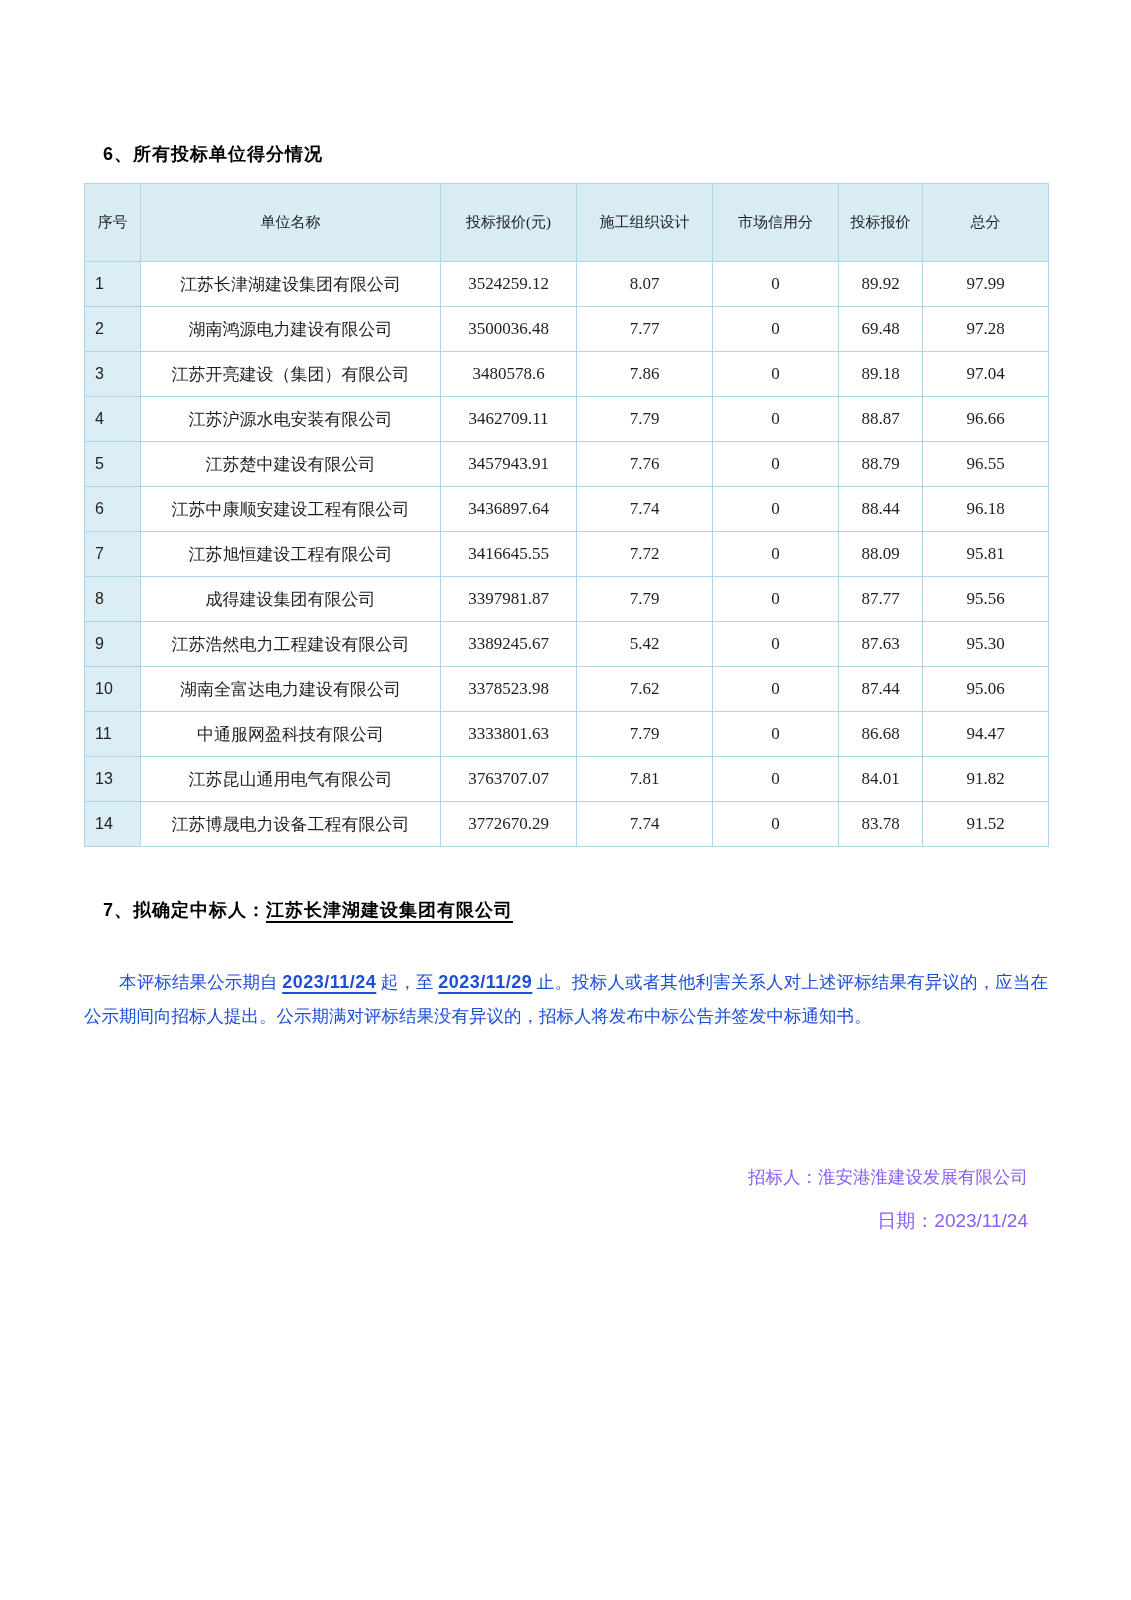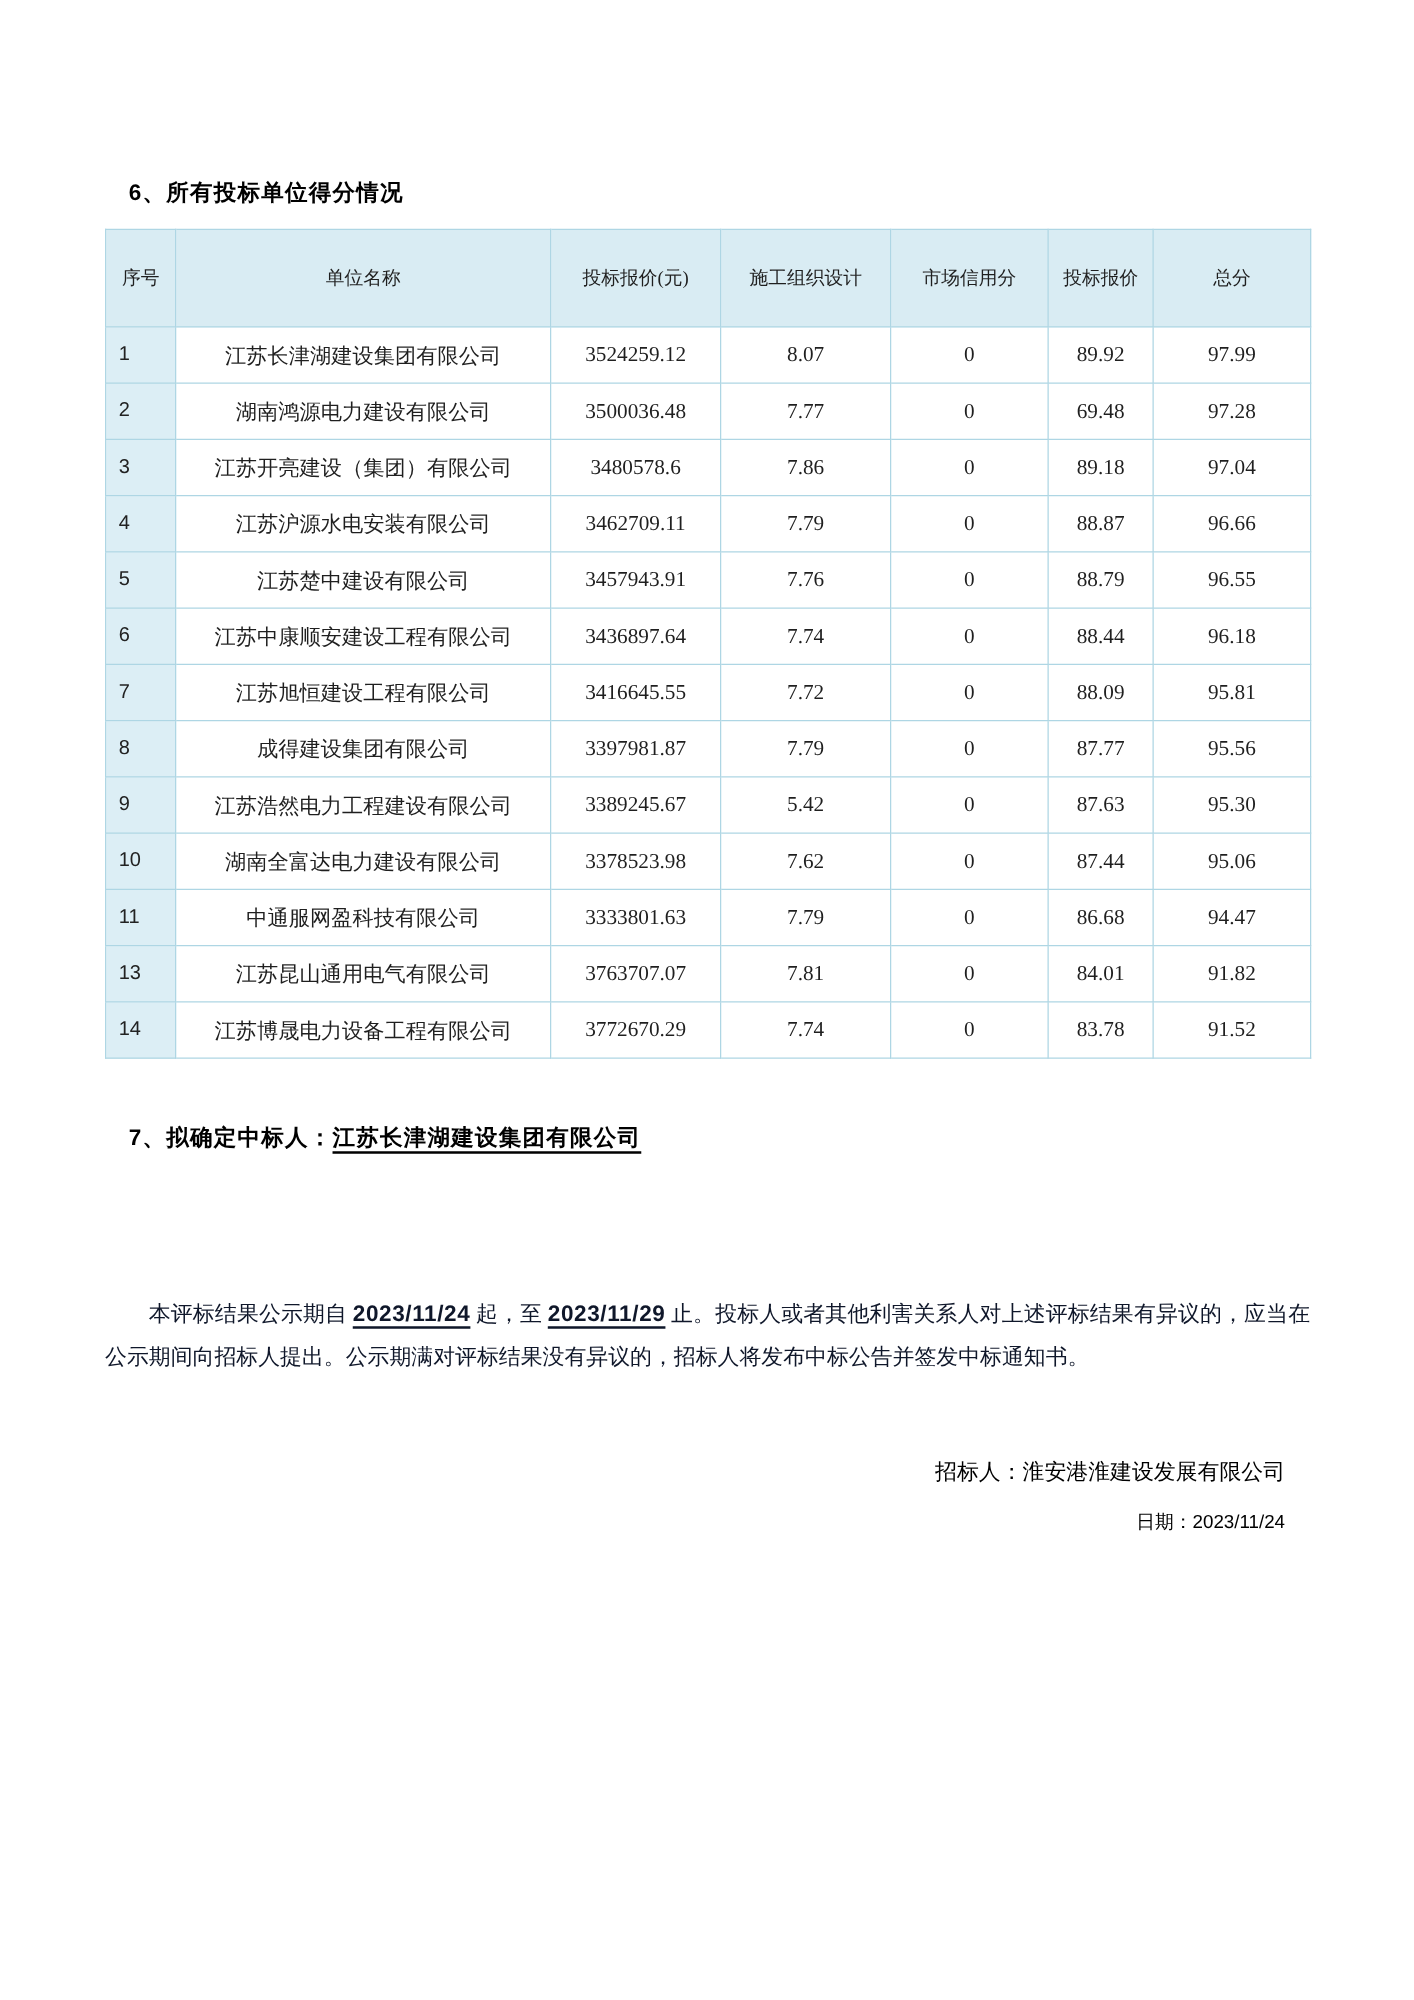--- a/index.html
+++ b/index.html
@@ -68,46 +68,46 @@
   .score-table col.c1 { width: 56px; }
   .score-table col.c2 { width: 300px; }
   .score-table col.c3 { width: 136px; }
   .score-table col.c4 { width: 136px; }
   .score-table col.c5 { width: 126px; }
   .score-table col.c6 { width: 84px; }
   .score-table col.c7 { width: 126px; }
   .notice {
     position: absolute;
     left: 84px;
-    top: 1034px;
+    top: 965px;
     width: 964px;
     font-size: 17.5px;
     line-height: 34px;
     text-align: justify;
     text-indent: 2em;
-    color: #0f172a;
+    color: #1d4ed8;
   }
   .notice .em {
     font-family: "Liberation Sans", sans-serif;
     font-weight: bold;
     font-size: 18px;
     text-decoration: underline;
     text-decoration-thickness: 2px;
     text-underline-offset: 4px;
     letter-spacing: 0.5px;
   }
   .footer-line {
     position: absolute;
     right: 103px;
     font-size: 17.5px;
-    color: #000000;
+    color: #8b5cf6;
     text-align: center;
   }
   #tenderer-line { top: 1165px; }
-  #date-line { top: 1208px; font-family: "Liberation Sans", sans-serif; font-size: 15px; }
+  #date-line { top: 1208px; font-family: "Liberation Sans", sans-serif; font-size: 19px; }
 </style>
 </head>
 <body>
 
 <div class="page">
 
   <div class="section-title" id="title6">6、所有投标单位得分情况</div>
 
   <table class="score-table">
     <colgroup>

